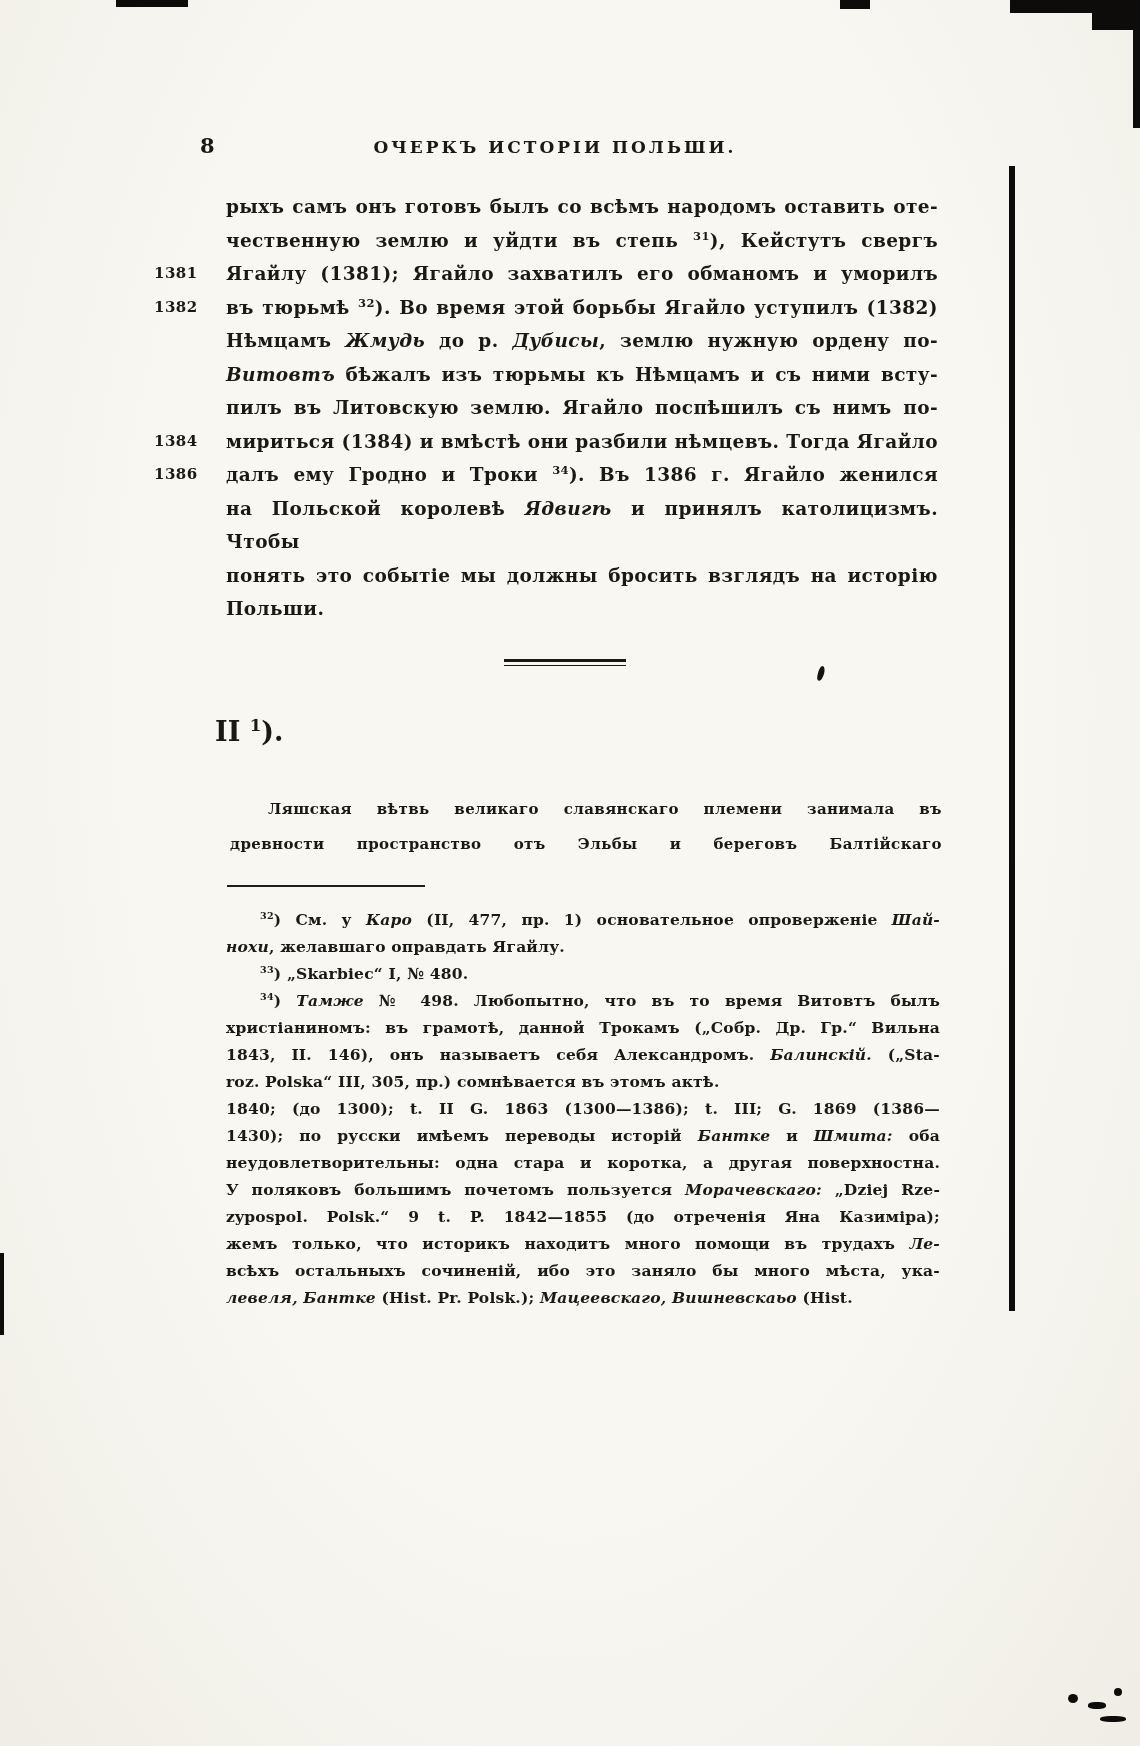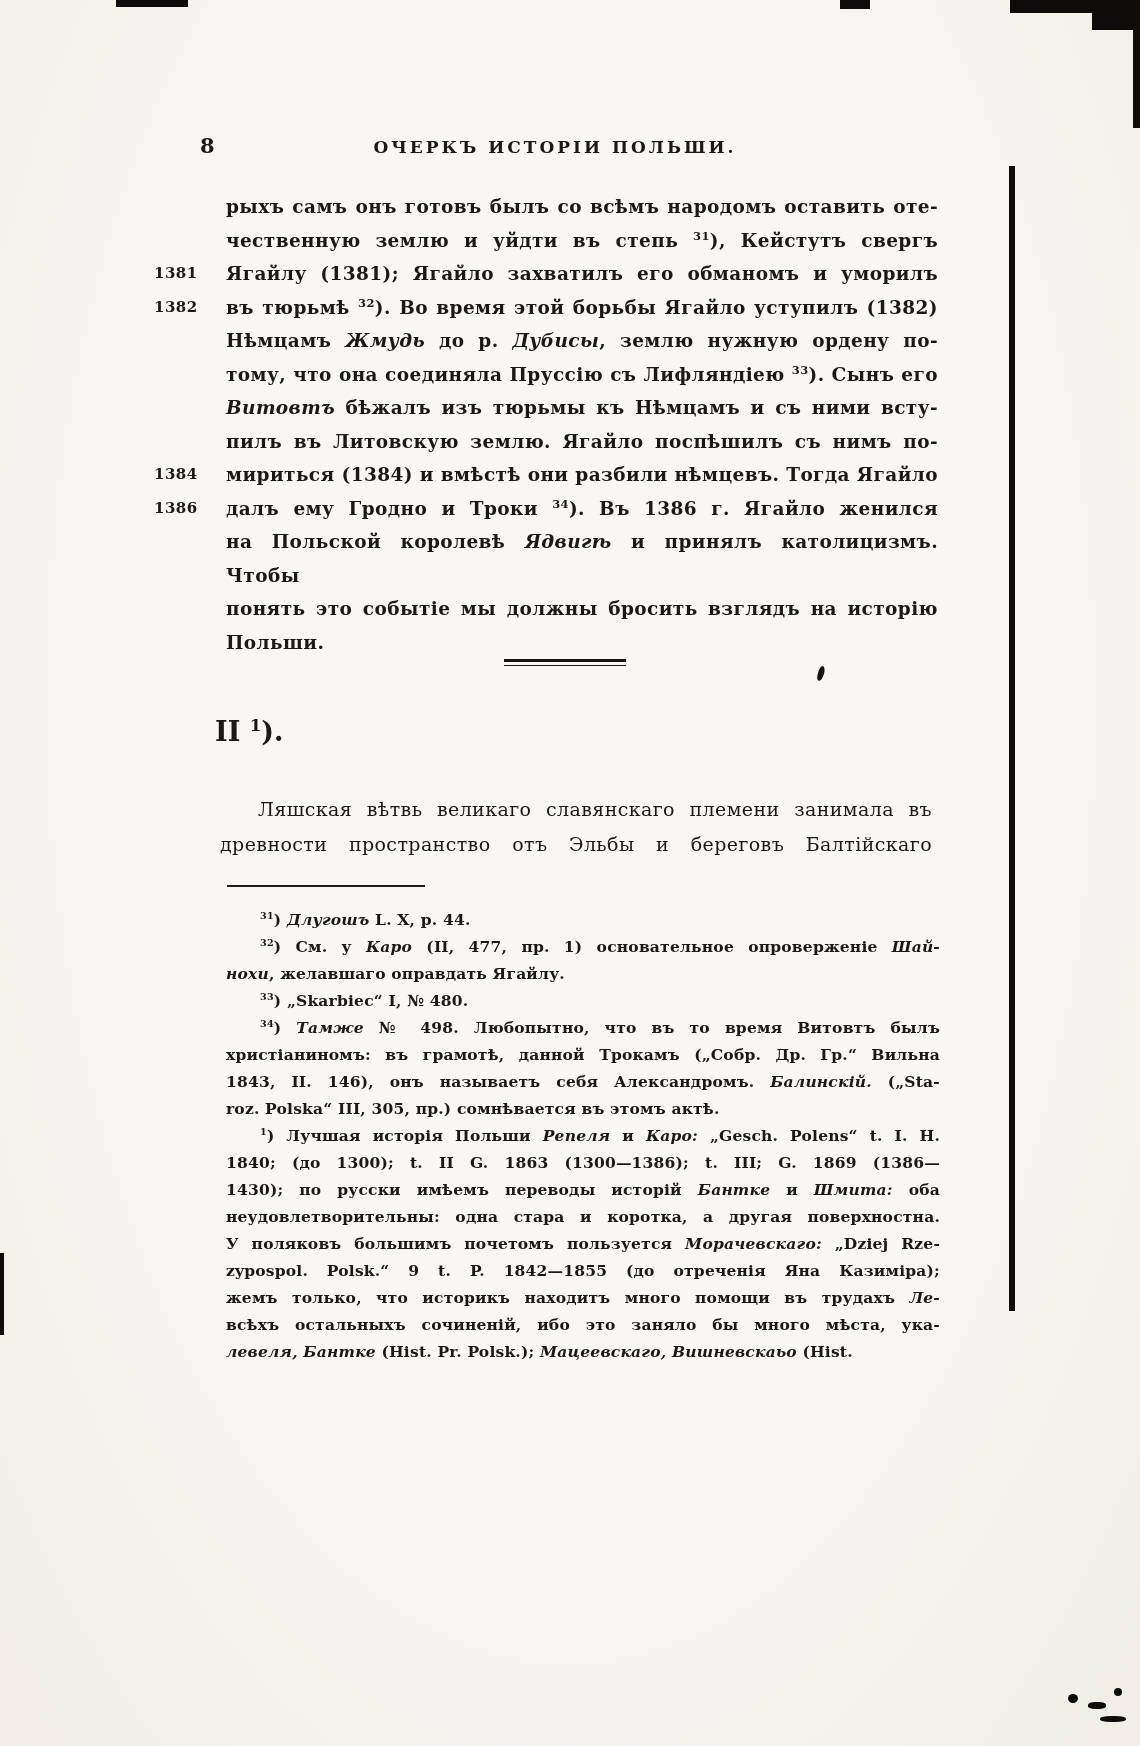--- a/index.html
+++ b/index.html
@@ -22,22 +22,22 @@
   }
   .header-title {
     position:absolute; left:200px; top:137px; width:710px;
     text-align:center; font-size:17px; font-weight:bold; letter-spacing:3px;
   }
   .main-para {
     position:absolute; left:226px; top:190px; width:712px;
     font-size:18.5px; line-height:33.5px; font-weight:bold; letter-spacing:0.4px;
   }
   .intro-para {
-    position:absolute; left:220px; top:792px; width:712px;
-    font-size:19px; line-height:34.5px; font-weight:normal; letter-spacing:0.4px;
+    position:absolute; left:230px; top:792px; width:712px;
+    font-size:15px; line-height:34.5px; font-weight:bold; letter-spacing:0.4px;
   }
   .footnotes {
     position:absolute; left:226px; top:906px; width:714px;
     font-size:15.5px; line-height:27px; font-weight:bold; letter-spacing:0.2px;
   }
   .line { position:relative; text-align:left; }
   .line.just { text-align:justify; text-align-last:justify; }
   .line.indent { text-indent:38px; }
   .footnotes .line.indent { text-indent:34px; }
   .margin-year {
@@ -72,21 +72,20 @@
 
   <div class="header-pagenum">8</div>
   <div class="header-title">ОЧЕРКЪ ИСТОРІИ ПОЛЬШИ.</div>
 
   <div class="main-para">
       <div class="line just"><span class="">рыхъ самъ онъ готовъ былъ со всѣмъ народомъ оставить оте-</span></div>
       <div class="line just"><span class="">чественную землю и уйдти въ степь </span><span class="sup">31</span><span class="">), Кейстутъ свергъ</span></div>
       <div class="line just"><span class="margin-year">1381</span><span class="">Ягайлу (1381); Ягайло захватилъ его обманомъ и уморилъ</span></div>
       <div class="line just"><span class="margin-year">1382</span><span class="">въ тюрьмѣ </span><span class="sup">32</span><span class="">). Во время этой борьбы Ягайло уступилъ (1382)</span></div>
       <div class="line just"><span class="">Нѣмцамъ </span><span class="it ">Жмудь</span><span class=""> до р. </span><span class="it ">Дубисы</span><span class="">, землю нужную ордену по-</span></div>
-      <div class="line just"><span class="">тому, что она соединяла Пруссію съ Лифляндіею </span><span class="sup">33</span><span class="">). Сынъ его</span></div>
       <div class="line just"><span class="it ">Витовтъ</span><span class=""> бѣжалъ изъ тюрьмы къ Нѣмцамъ и съ ними всту-</span></div>
       <div class="line just"><span class="">пилъ въ Литовскую землю. Ягайло поспѣшилъ съ нимъ по-</span></div>
       <div class="line just"><span class="margin-year">1384</span><span class="">мириться (1384) и вмѣстѣ они разбили нѣмцевъ. Тогда Ягайло</span></div>
       <div class="line just"><span class="margin-year">1386</span><span class="">далъ ему Гродно и Троки </span><span class="sup">34</span><span class="">). Въ 1386 г. Ягайло женился</span></div>
       <div class="line just"><span class="">на Польской королевѣ </span><span class="it ">Ядвигѣ</span><span class=""> и принялъ католицизмъ. Чтобы</span></div>
       <div class="line just"><span class="">понять это событіе мы должны бросить взглядъ на исторію</span></div>
       <div class="line"><span class="">Польши.</span></div>
     </div>
 
   <div class="divider"></div>
@@ -96,29 +95,27 @@
     </div>
 
   <div class="intro-para">
       <div class="line just indent"><span class="">Ляшская вѣтвь великаго славянскаго племени занимала въ</span></div>
       <div class="line just"><span class="">древности пространство отъ Эльбы и береговъ Балтійскаго</span></div>
     </div>
 
   <div class="fn-rule"></div>
 
   <div class="footnotes">
-      <div class="line indent"><span class="sup">31</span><span class="">) </span><span class="it ">Длугошъ</span><span class=""> L. X, p. 44.</span></div>
       <div class="line just indent"><span class="sup">32</span><span class="">) См. у </span><span class="it ">Каро</span><span class=""> (II, 477, пр. 1) основательное опроверженіе </span><span class="it ">Шай-</span></div>
       <div class="line"><span class="it ">нохи</span><span class="">, желавшаго оправдать Ягайлу.</span></div>
       <div class="line indent"><span class="sup">33</span><span class="">) „Skarbiec“ I, № 480.</span></div>
       <div class="line just indent"><span class="sup">34</span><span class="">) </span><span class="it ">Тамже</span><span class=""> № 498. Любопытно, что въ то время Витовтъ былъ</span></div>
       <div class="line just"><span class="">христіаниномъ: въ грамотѣ, данной Трокамъ („Собр. Др. Гр.“ Вильна</span></div>
       <div class="line just"><span class="">1843, II. 146), онъ называетъ себя Александромъ. </span><span class="it ">Балинскій.</span><span class=""> („Sta-</span></div>
       <div class="line"><span class="">roz. Polska“ III, 305, пр.) сомнѣвается въ этомъ актѣ.</span></div>
-      <div class="line just indent"><span class="sup">1</span><span class="">) Лучшая исторія Польши </span><span class="it ">Репеля</span><span class=""> и </span><span class="it ">Каро:</span><span class=""> „Gesch. Polens“ t. I. H.</span></div>
       <div class="line just"><span class="">1840; (до 1300); t. II G. 1863 (1300—1386); t. III; G. 1869 (1386—</span></div>
       <div class="line just"><span class="">1430); по русски имѣемъ переводы исторій </span><span class="it ">Бантке</span><span class=""> и </span><span class="it ">Шмита:</span><span class=""> оба</span></div>
       <div class="line just"><span class="">неудовлетворительны: одна стара и коротка, а другая поверхностна.</span></div>
       <div class="line just"><span class="">У поляковъ большимъ почетомъ пользуется </span><span class="it ">Морачевскаго:</span><span class=""> „Dziej Rze-</span></div>
       <div class="line just"><span class="">zypospol. Polsk.“ 9 t. P. 1842—1855 (до отреченія Яна Казиміра);</span></div>
       <div class="line just"><span class="">жемъ только, что историкъ находитъ много помощи въ трудахъ </span><span class="it ">Ле-</span></div>
       <div class="line just"><span class="">всѣхъ остальныхъ сочиненій, ибо это заняло бы много мѣста, ука-</span></div>
       <div class="line"><span class="it ">левеля,</span><span class=""> </span><span class="it ">Бантке</span><span class=""> (Hist. Pr. Polsk.); </span><span class="it ">Мацеевскаго,</span><span class=""> </span><span class="it ">Вишневскаьо</span><span class=""> (Hist.</span></div>
     </div>
 

